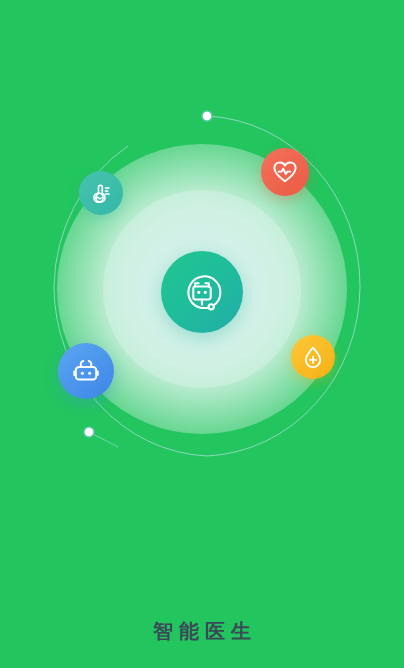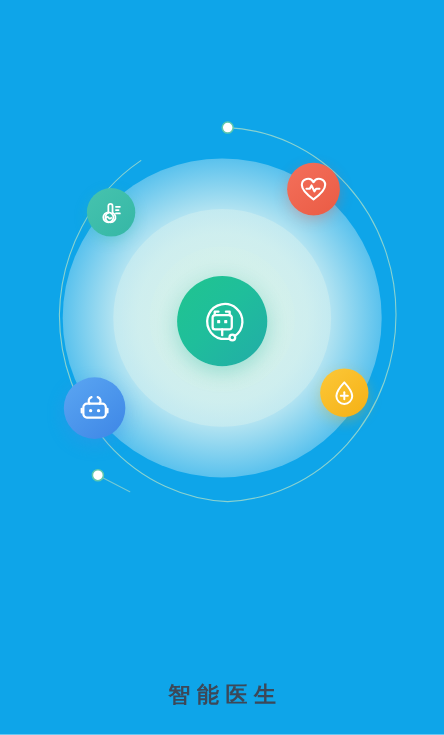--- a/index.html
+++ b/index.html
@@ -7,21 +7,21 @@
     padding: 0;
     background: #ffffff;
   }
   body {
     font-family: "Liberation Sans", sans-serif;
   }
   #screen {
     position: relative;
     width: 404px;
     height: 668px;
-    background: #0ea5e9;
+    background: #22c55e;
     overflow: hidden;
   }
 
   
   #hero {
     position: absolute;
     left: 0;
     top: 0;
     width: 404px;
     height: 560px;

